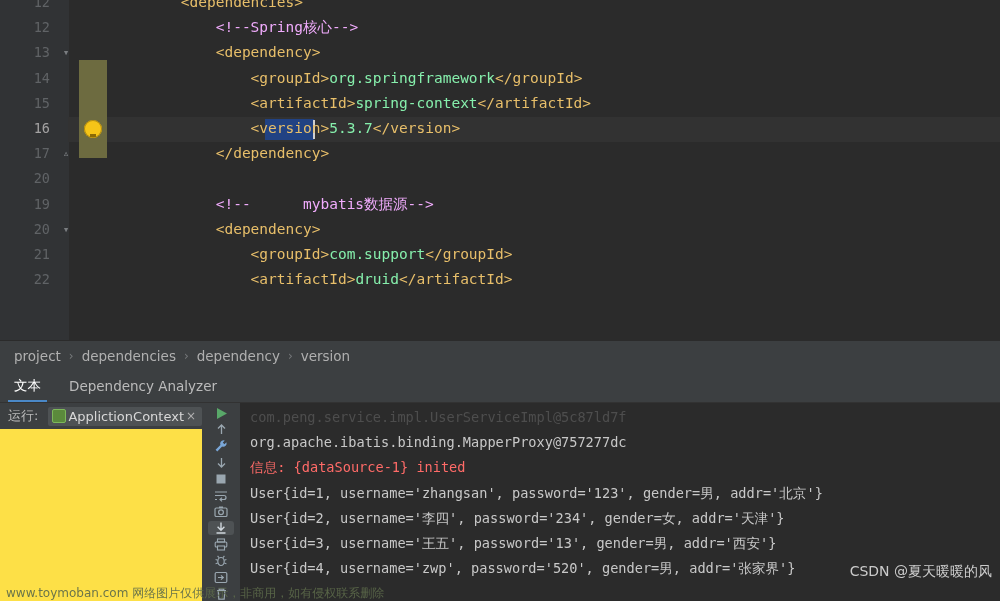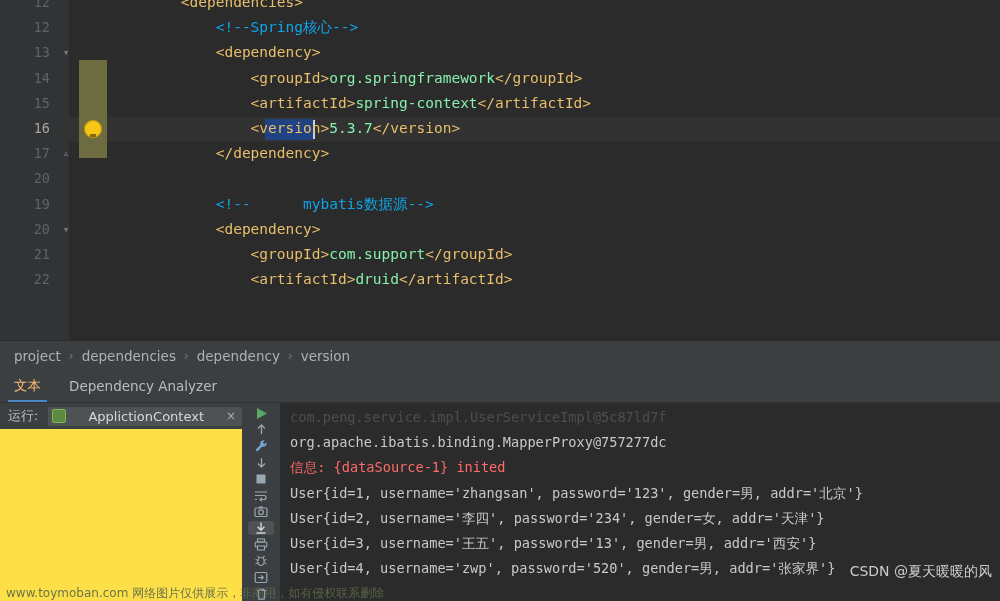--- a/index.html
+++ b/index.html
@@ -110,21 +110,21 @@
     height: 19px;
     background: #d0d0d0;
   }
   .sel {
     position: absolute;
     background: #214283;
   }
 
   
   .t-tag { color: #e8bf6a; }
-  .t-cmt { color: #0ea5e9; }
+  .t-cmt { color: #f0abfc; }
   .t-txt { color: #86efac; }
 
   
   .breadcrumb {
     height: 29px;
     background: #3c3f41;
     border-top: 1px solid #2b2b2b;
     display: flex;
     align-items: center;
     padding-left: 14px;
@@ -145,21 +145,21 @@
     font-family: "DejaVu Sans", sans-serif;
   }
   .tooltab {
     display: flex;
     align-items: center;
     padding: 0 14px;
     color: #bbbbbb;
     font-size: 13.5px;
     position: relative;
   }
-  .tooltab.active { color: #fdba74; }
+  .tooltab.active { color: #ffffff; }
   .tooltab.active::after {
     content: "";
     position: absolute;
     left: 8px; right: 8px; bottom: 0;
     height: 2px;
     background: #4a88c7;
   }
 
   
   .runpanel {
@@ -175,21 +175,21 @@
     background: #3c3f41;
     font-family: "DejaVu Sans", sans-serif;
     font-size: 13px;
     color: #bbbbbb;
     padding-left: 8px;
   }
   .run-label { color: #bbbbbb; margin-right: 10px; }
   .run-chip {
     display: flex;
     align-items: flex-start;
-    gap: 22px;
+    gap: 2px;
     background: #4e5254;
     border-radius: 2px;
     padding: 2px 6px 2px 4px;
     color: #d8d8d8;
   }
   .run-chip .cfg-ico {
     width: 12px; height: 12px;
     background: #5b8a3c;
     border: 1px solid #7db85a;
     border-radius: 2px;

